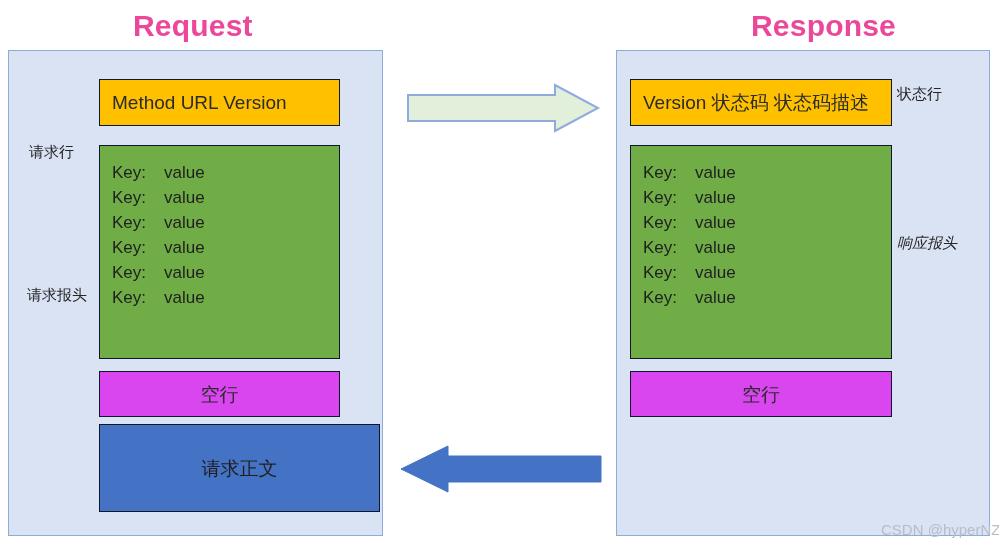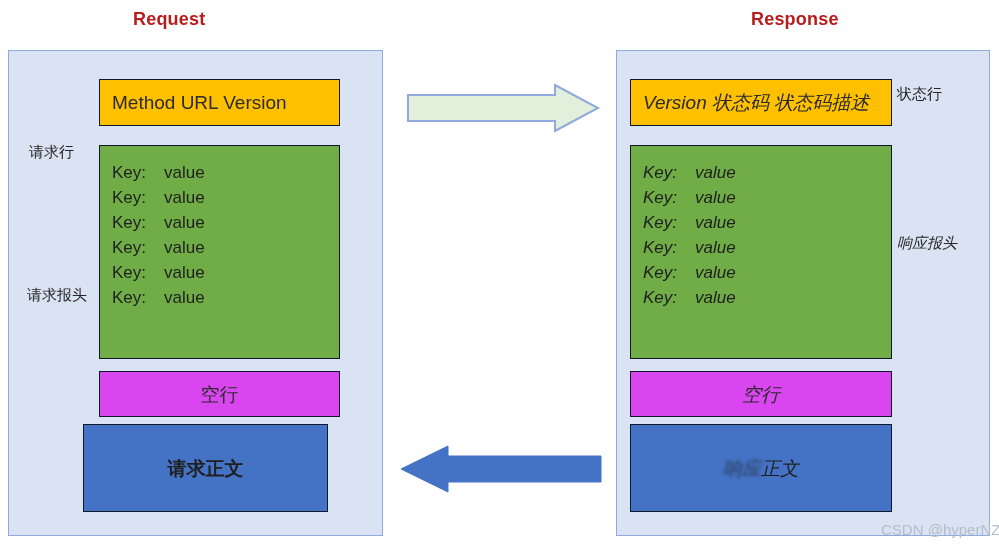--- a/index.html
+++ b/index.html
@@ -8,38 +8,38 @@
     background:#ffffff;
     font-family:"Liberation Sans","DejaVu Sans",sans-serif;
     position:relative;
     overflow:hidden;
     color:#262626;
   }
 
   
   .diagram-title{
     position:absolute;
-    font-size:18px;
+    font-size:30px;
     font-weight:bold;
-    color:#b91c1c;
+    color:#ec4899;
     letter-spacing:0.2px;
     white-space:nowrap;
   }
   #title-request{ left:133px; top:9px; }
   #title-response{ left:751px; top:9px; }
 
   
   .panel{
     position:absolute;
     background:#dae3f3;
     border:1px solid #8faadc;
     box-sizing:border-box;
   }
   #panel-request { left:8px;   top:50px; width:375px; height:486px; }
-  #panel-response{ left:616px; top:50px; width:374px; height:486px;font-style:italic; }
+  #panel-response{ left:616px; top:50px; width:374px; height:486px; }
 
   
   .block{
     position:absolute;
     box-sizing:border-box;
     border:1px solid #0f172a;
     display:flex;
     align-items:center;
   }
   .block.start{ justify-content:flex-start; }
@@ -158,21 +158,21 @@
         <span class="hdr-key">Key:</span>
         <span class="hdr-val">value</span>
       </div>
     </div>
   </div>
 
   <div class="block block-blank center" style="left:90px;top:320px;width:241px;height:46px;">
     <span class="blank-text">空行</span>
   </div>
 
-  <div class="block block-body center" style="left:74px;top:373px;width:245px;height:88px;font-weight:bold;">
+  <div class="block block-body center" style="left:90px;top:373px;width:281px;height:88px;">
     <span class="body-text">请求正文</span>
   </div>
 </div>
 
 <div class="panel" id="panel-response">
 
   <div class="block block-startline start" style="left:13px;top:28px;width:262px;height:47px;">
     <span class="startline-text">Version 状态码 状态码描述</span>
   </div>
 
@@ -202,23 +202,20 @@
         <span class="hdr-key">Key:</span>
         <span class="hdr-val">value</span>
       </div>
     </div>
   </div>
 
   <div class="block block-blank center" style="left:13px;top:320px;width:262px;height:46px;">
     <span class="blank-text">空行</span>
   </div>
 
-  <div class="block block-body center" style="left:13px;top:373px;width:262px;height:88px;">
-    <span class="body-text"><span class="blurred">响应</span><span>正文</span></span>
-  </div>
 </div>
 
 <div class="side-label" id="label-res-line">状态行</div>
 <div class="side-label" id="label-res-headers">响应报头</div>
 
 <svg class="arrow-svg" id="arrow-request" width="196" height="52" viewBox="0 0 196 52">
   <polygon points="3,13 150,13 150,3 193,26 150,49 150,39 3,39" fill="#e2efda" stroke="#8faadc" stroke-width="2" stroke-linejoin="miter"></polygon>
 </svg>
 
 <svg class="arrow-svg" id="arrow-response" width="206" height="52" viewBox="0 0 206 52">

